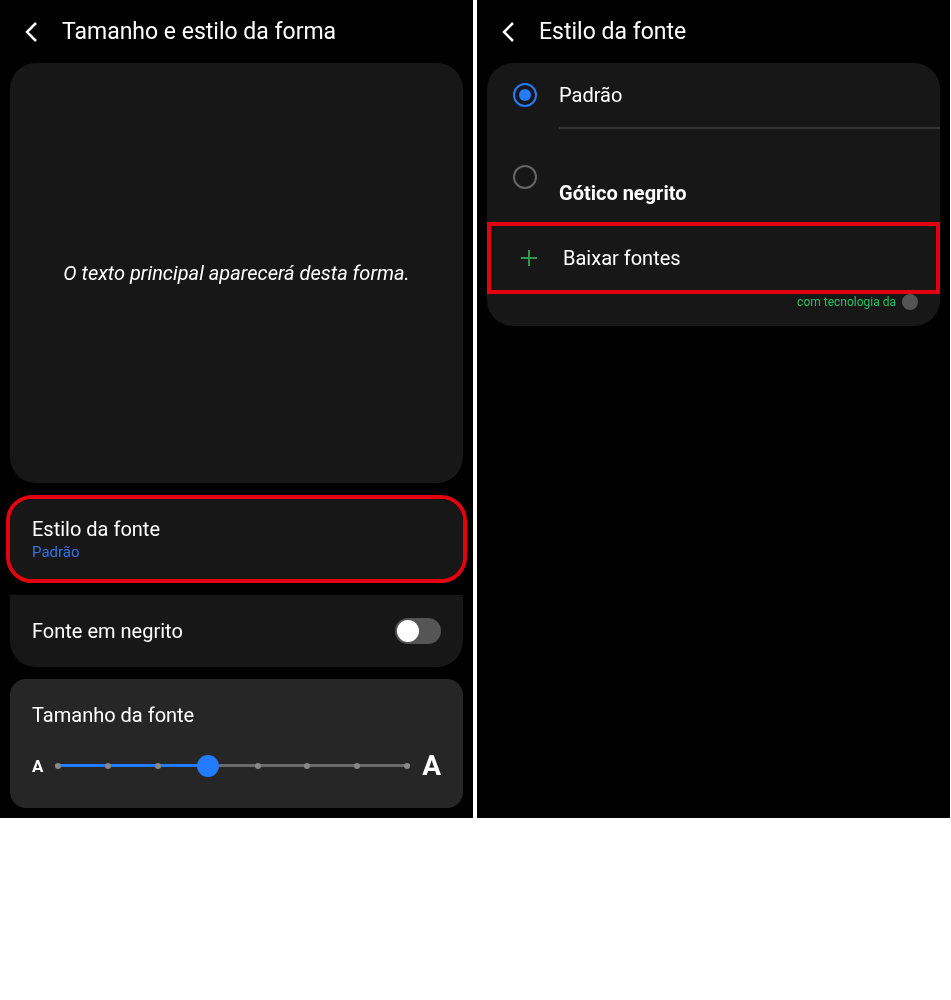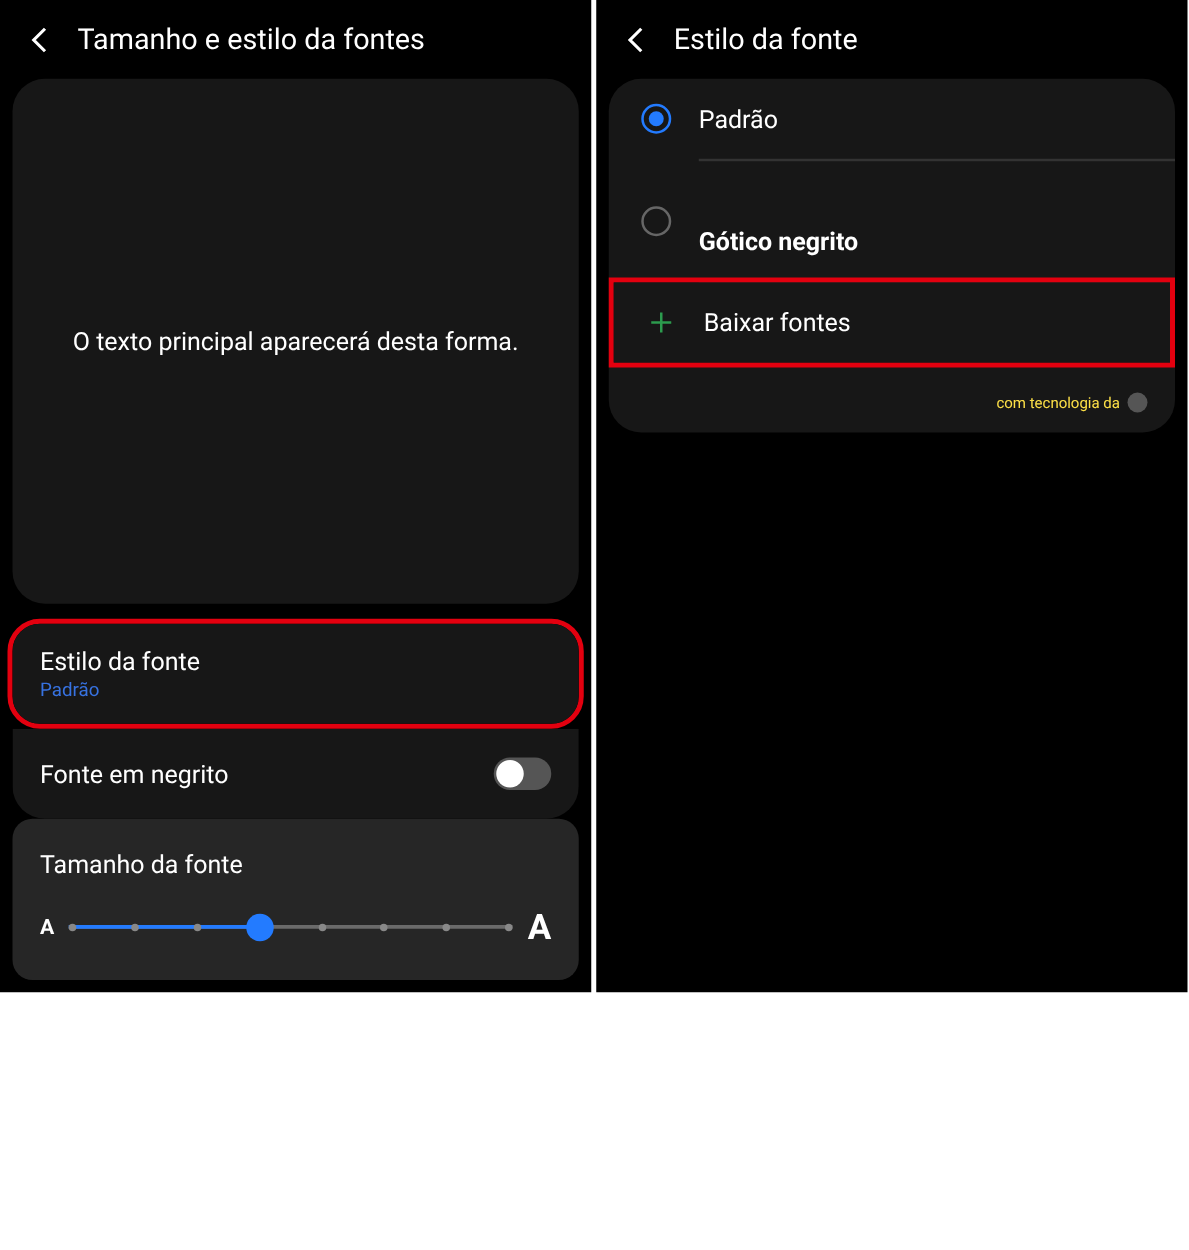--- a/index.html
+++ b/index.html
@@ -39,29 +39,30 @@
     .preview-card {
       background: #171717;
       border-radius: 26px;
       margin: 0 10px 12px 10px;
       height: 420px;
       display: flex;
       flex-direction: column;
       align-items: center;
       justify-content: center;
       padding: 0 30px;
+      font-style: italic;
     }
     .preview-line {
       font-size: 20px;
       color: #fff;
       text-align: center;
       line-height: 1.6;
     }
     .settings-group {
-      margin: 0 10px;
+      margin: 12px 10px;
       border-radius: 26px;
       overflow: hidden;
       background: #171717;
     }
     .highlighted { border: 4px solid #e3000f; margin: 0 6px; }
     .setting-row {
       background: #171717;
       padding: 18px 22px;
       display: flex;
       align-items: center;
@@ -161,44 +162,44 @@
     }
     .download-highlight { border: 4px solid #e3000f; margin-top: -4px; }
     .plus-icon {
       width: 24px; height: 24px;
       display: flex; align-items: center; justify-content: center;
       color: #2c9b4e; flex-shrink: 0;
     }
     .plus-icon svg { width: 20px; height: 20px; stroke: #2c9b4e; stroke-width: 2; }
     .footer-note {
       text-align: right;
-      padding: 20px 22px 16px 0;
+      padding: 0 22px 16px 0;
       font-size: 12px;
-      color: #fde047;
+      color: #22c55e;
       display: flex;
       align-items: center;
       justify-content: flex-end;
       gap: 6px;
     }
     .footer-badge {
       width: 16px; height: 16px; border-radius: 50%;
       background: #555; display: inline-block;
     }
   </style>
 </head>
 <body>
 
 <div class="screen">
   <div class="header">
     <div class="back-arrow">
       <svg viewBox="0 0 14 22">
           <polyline points="12,2 3,11 12,20"></polyline>
         </svg>
     </div>
-    <div class="header-title">Tamanho e estilo da fontes</div>
+    <div class="header-title">Tamanho e estilo da forma</div>
   </div>
 
   <div class="preview-card">
     <div class="preview-line">O texto principal aparecerá desta forma.</div>
   </div>
 
   <div class="settings-group highlighted">
     <div class="setting-row">
       <div class="text-part">
         <span class="setting-title">Estilo da fonte</span>

